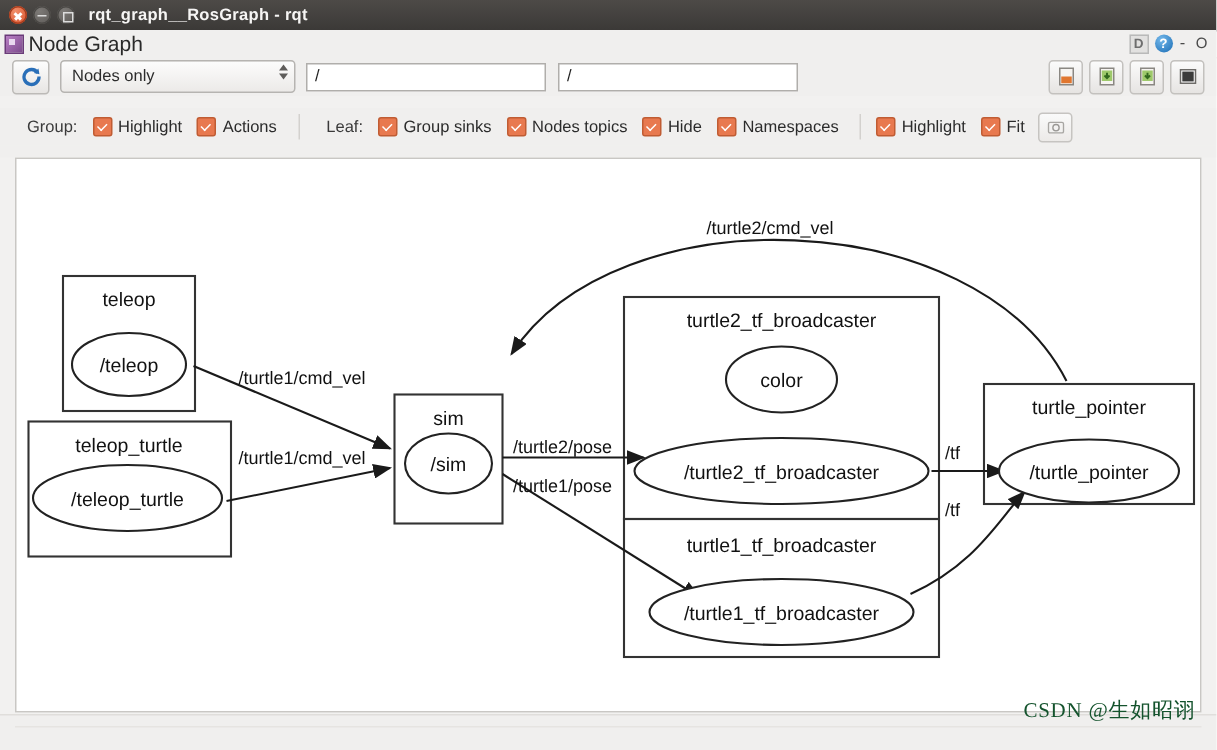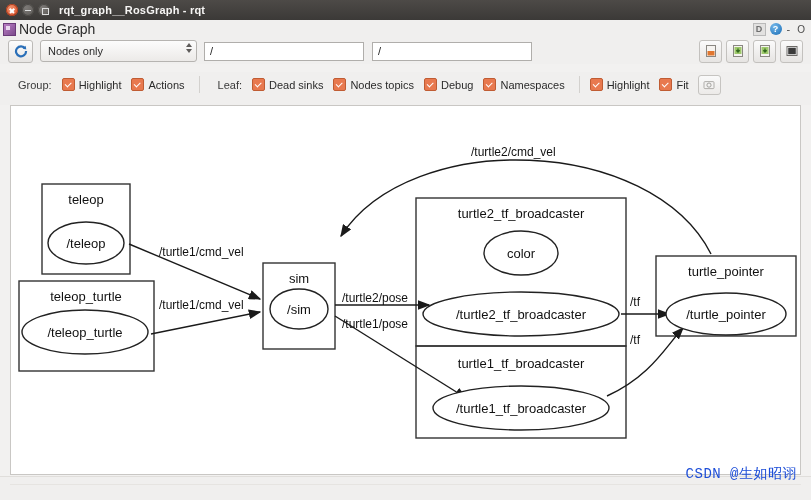--- a/index.html
+++ b/index.html
@@ -141,22 +141,22 @@
   
   .footer{
     position:absolute;left:0;top:476px;width:811px;height:24px;
     background:#f0efee;border-top:1px solid #e0dedb;
   }
   .footer-line{
     position:absolute;left:10px;top:484px;width:791px;height:1px;background:#e6e4e1;
   }
   .watermark{
     position:absolute;right:14px;top:465px;
-    font-size:14px;color:#1d4ed8;letter-spacing:.5px;
-    font-family:Liberation Mono, monospace;
+    font-size:14px;color:#14532d;letter-spacing:.5px;
+    font-family:Liberation Serif, serif;
   }
   .scroll-shadow{
     position:absolute;left:0;top:97px;width:811px;height:8px;background:#f0efee;
   }
 </style>
 </head>
 <body>
 
 <div class="app">
 
@@ -242,29 +242,29 @@
       <span class="box"></span>
       <span class="cbx-text">Actions</span>
     </span>
 
     <span class="vsep"></span>
 
     <span class="opt-lab">Leaf:</span>
 
     <span class="cbx">
       <span class="box"></span>
-      <span class="cbx-text">Dead sinks</span>
+      <span class="cbx-text">Group sinks</span>
     </span>
     <span class="cbx">
       <span class="box"></span>
       <span class="cbx-text">Nodes topics</span>
     </span>
     <span class="cbx">
       <span class="box"></span>
-      <span class="cbx-text">Debug</span>
+      <span class="cbx-text">Hide</span>
     </span>
     <span class="cbx">
       <span class="box"></span>
       <span class="cbx-text">Namespaces</span>
     </span>
 
     <span class="vsep"></span>
 
     <span class="cbx">
       <span class="box"></span>

